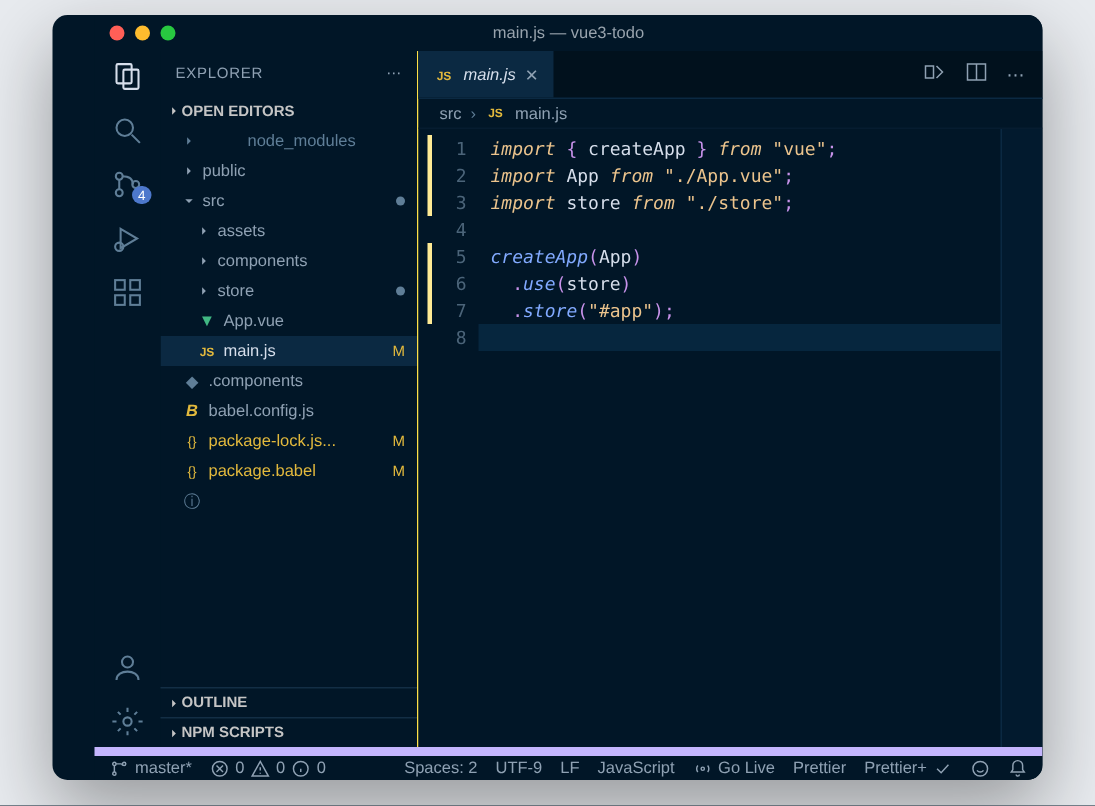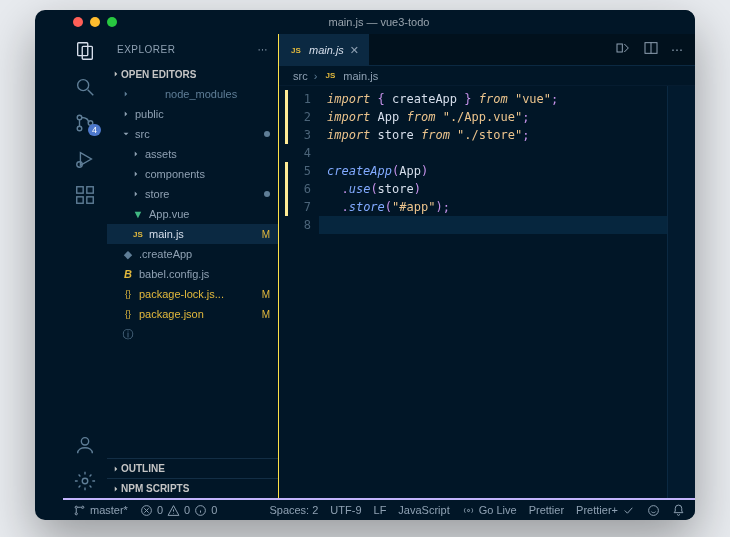--- a/index.html
+++ b/index.html
@@ -150,21 +150,21 @@
   .tok-str { color:#ecc48d; }
   .tok-fn { color:#82aaff; font-style: italic;}
   .tok-id { color:#d6deeb; }
   .tok-punc { color:#c792ea; }
   .tok-white { color:#d6deeb; }
   .minimap { width:28px; background:#021a2e; border-left: 1px solid #0b2942;}
   
   .status {
     height: 22px;
     background: #011627;
-    border-top: 2px solid #c4b5fd;
+    border-top: 6px solid #c4b5fd;
     display:flex;
     align-items:center;
     padding: 0 10px;
     gap: 12px;
     color:#8fa1b3;
     font-size: 11px;
   }
   .status .spacer { flex:1; }
   .status .item { display:flex; align-items:center; gap:4px; cursor:pointer;}
   .status svg { width:13px; height:13px; }
@@ -291,34 +291,34 @@
           <span class="fileicon" style="color:#41b883">▼</span>
           <span class="label">App.vue</span>
         </div>
         <div class="row indent1 sel">
           <span class="fileicon" style="color:#e2b93d;font-size:8px;font-weight:bold">JS</span>
           <span class="label">main.js</span>
           <span class="git">M</span>
         </div>
         <div class="row indent0">
           <span class="fileicon dim">◆</span>
-          <span class="label">.createApp</span>
+          <span class="label">.components</span>
         </div>
         <div class="row indent0">
           <span class="fileicon" style="color:#e2b93d;font-style:italic;font-weight:bold">B</span>
           <span class="label">babel.config.js</span>
         </div>
         <div class="row indent0" style="color:#e2b93d">
           <span class="fileicon" style="color:#e2b93d;font-size:9px">{}</span>
           <span class="label">package-lock.js...</span>
           <span class="git">M</span>
         </div>
         <div class="row indent0" style="color:#e2b93d">
           <span class="fileicon" style="color:#e2b93d;font-size:9px">{}</span>
-          <span class="label">package.json</span>
+          <span class="label">package.babel</span>
           <span class="git">M</span>
         </div>
         <div class="row indent0">
           <span class="fileicon dim">ⓘ</span>
         </div>
       </div>
 
       <div class="section-title section-bottom">
         <svg class="chev" viewBox="0 0 16 16" fill="currentColor">
             <path d="M6 4l4 4-4 4z"></path>

